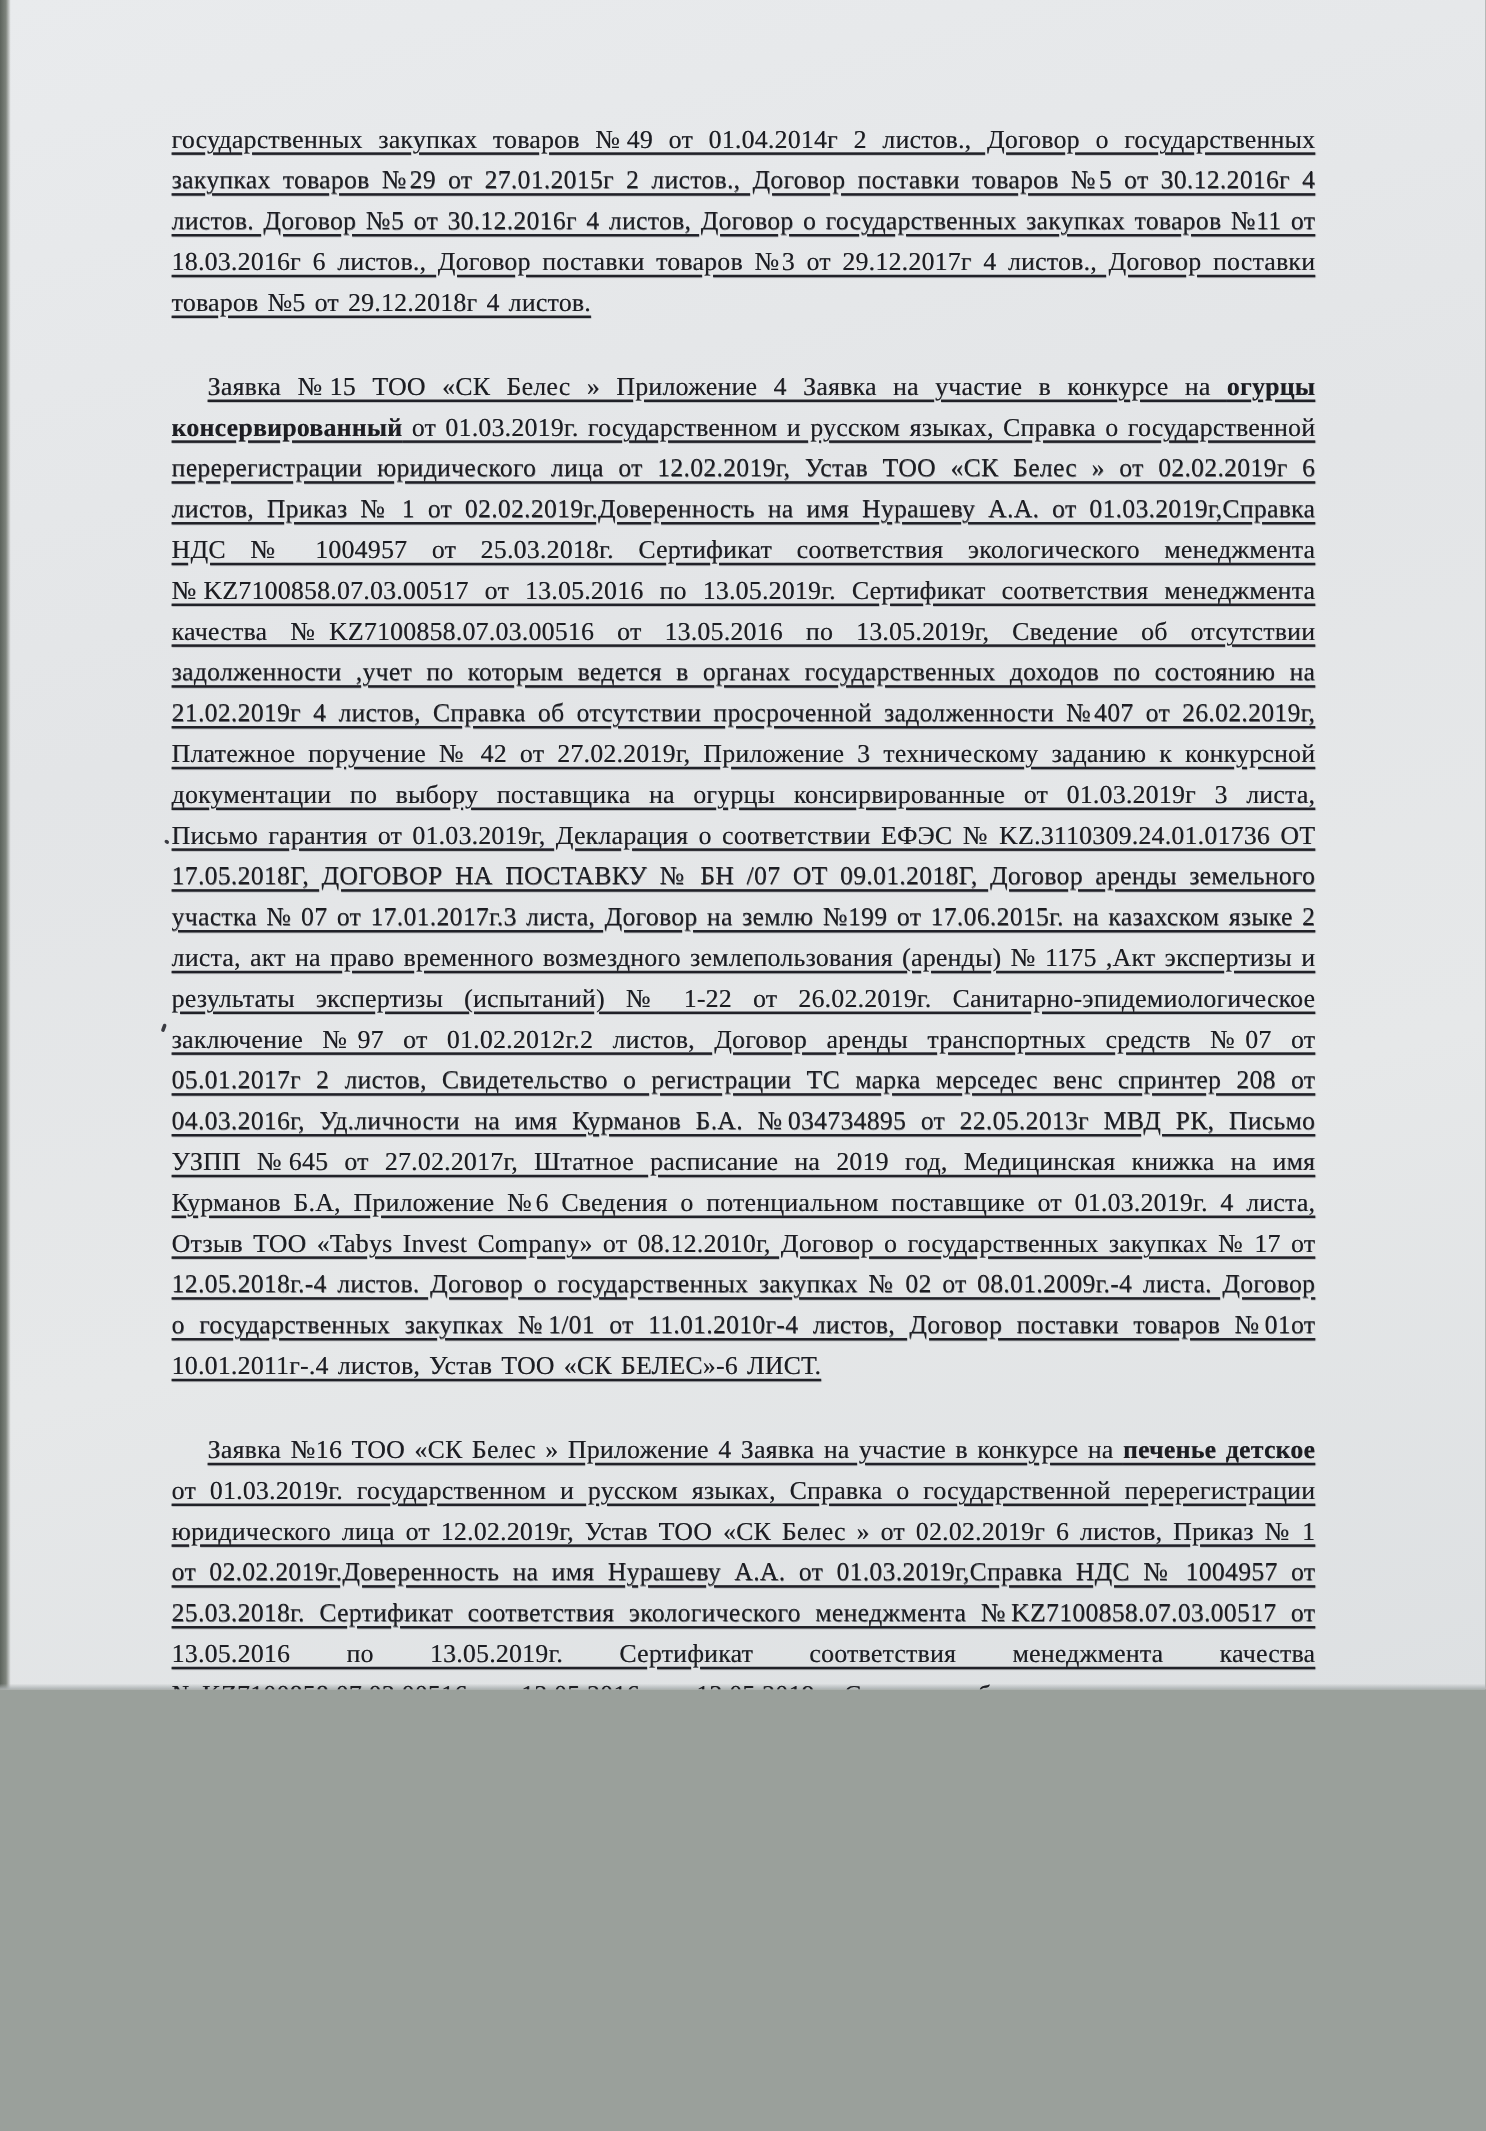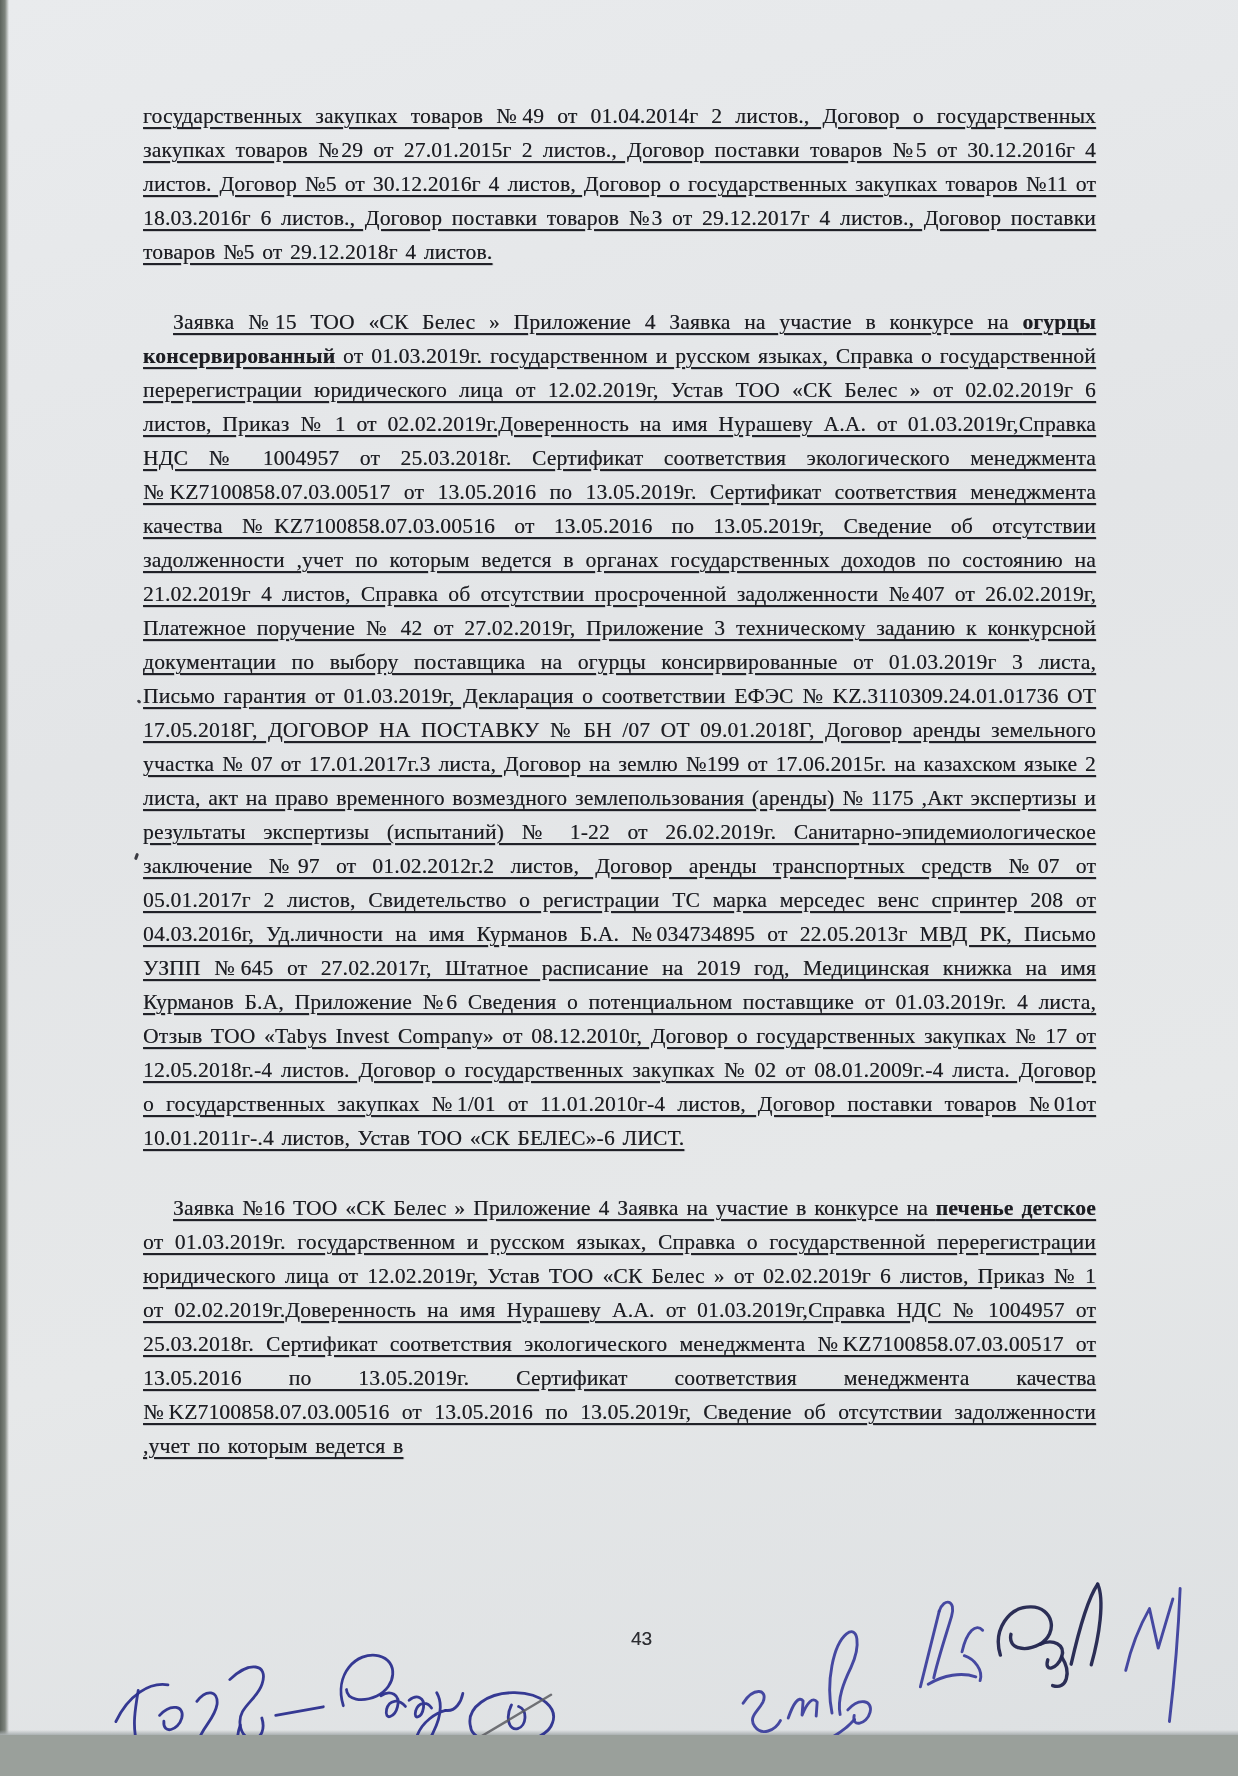--- a/index.html
+++ b/index.html
@@ -8,21 +8,21 @@
     --edge: #5c635c;
     --ink-blue: #2b2f8e;
     --ink-violet: #3c3f9d;
     --ink-dark: #232650;
   }
   * { box-sizing: border-box; }
   html, body { margin: 0; padding: 0; background: #9aa09b; }
   .page {
     position: relative;
     width: 1238px;
-    height: 1735px;
+    height: 1408px;
     margin: 0 auto;
     overflow: hidden;
     background: linear-gradient(165deg, #e9ebed 0%, var(--paper) 38%, #e6e8e9 68%, #dde0e2 100%);
     font-family: "Liberation Serif", serif;
   }
   .scan-edge-left {
     position: absolute; left: 0; top: 0; bottom: 0; width: 9px;
     background: linear-gradient(90deg, var(--edge) 0%, #7e847d 55%, rgba(126,132,125,0) 100%);
   }
   .scan-edge-bottom {

